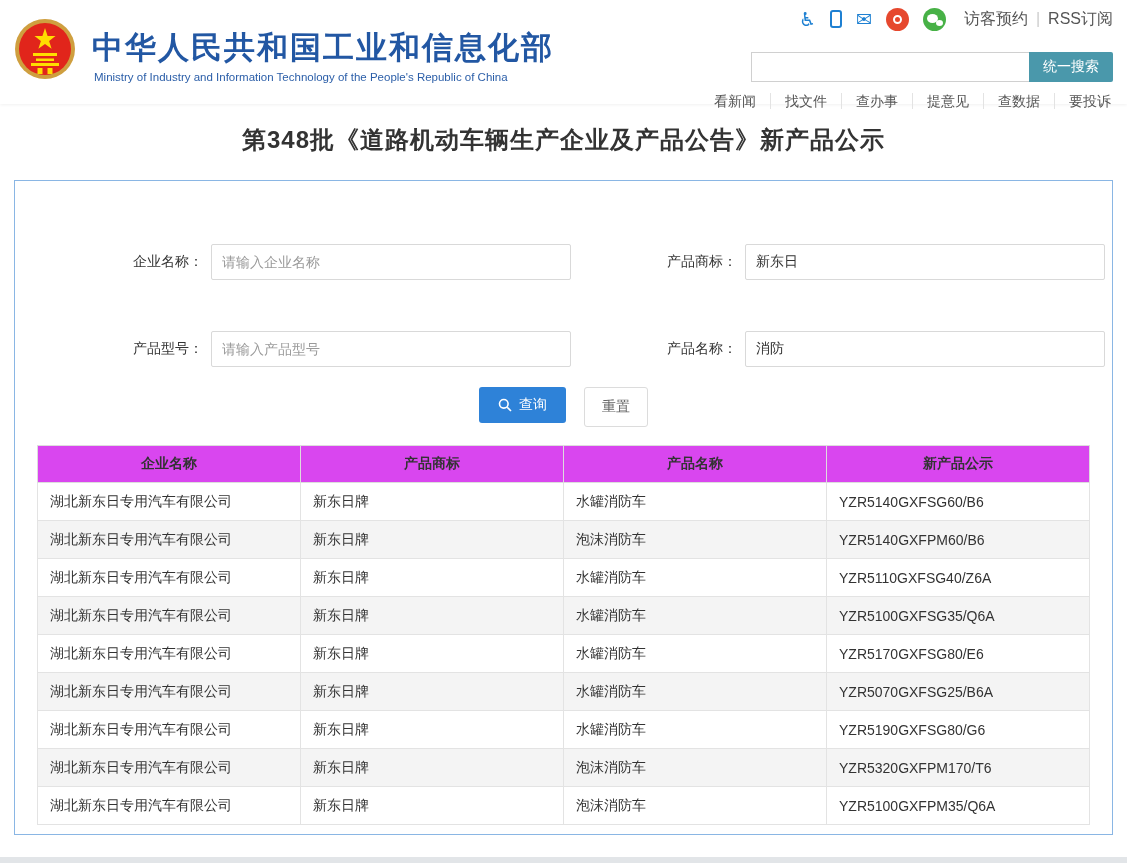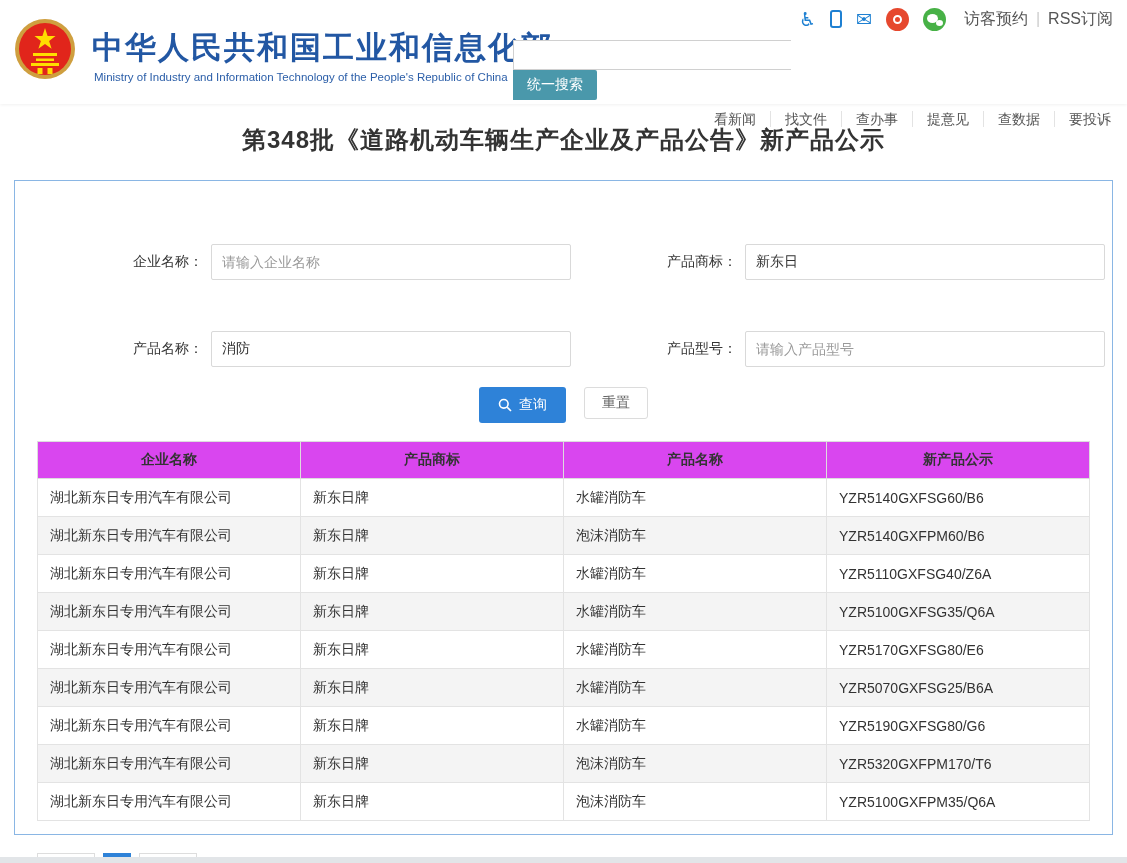--- a/index.html
+++ b/index.html
@@ -22,21 +22,21 @@
   .weibo { background:#e6482e; }
   .weibo-eye { width:9px; height:9px; border:2px solid #fff; border-radius:50%; display:block; }
   .wechat { background:#47b146; }
   .bubble { position:absolute; background:#fff; border-radius:50%; }
   .b1 { width:11px; height:9px; left:4px; top:6px; }
   .b2 { width:7px; height:6px; right:3px; bottom:5px; }
   .quick-links { font-size:16px; color:#555; display:flex; align-items:center; gap:8px; margin-left:4px; }
   .quick-links .lnk { cursor:pointer; }
   .qdiv { color:#ccc; }
 
-  .search-row { display:flex; justify-content:flex-end; margin-top:8px;flex-direction:column; }
+  .search-row { display:flex; justify-content:flex-end; margin-top:20px; }
   .search-input { width:278px; height:30px; border:1px solid #d0d0d0; border-right:none;
     padding:0 8px; font-size:13px; outline:none; }
   .search-btn { width:84px; height:30px; border:none; background:#4a98ab; color:#fff;
     font-size:14px; cursor:pointer; border-radius:0 2px 2px 0;
     font-family:"Liberation Sans","DejaVu Sans",sans-serif; }
 
   .nav-row { display:flex; justify-content:flex-end; align-items:center; margin-top:11px;
     font-size:14px; color:#555; }
   .nav-item { padding:0 14px; cursor:pointer; line-height:16px; }
   .nav-item + .nav-item { border-left:1px solid #e3e3e3; }
@@ -56,21 +56,21 @@
   .form-group + .form-group { margin-left:66px; }
   .form-label { width:100px; text-align:right; font-size:14px; color:#333; margin-right:8px; white-space:nowrap; }
   .text-input { width:360px; height:36px; border:1px solid #d9d9d9; border-radius:2px;
     padding:0 10px; font-size:14px; color:#333; outline:none; }
   .text-input::placeholder { color:#9a9a9a; }
 
   .btn-row { display:flex; justify-content:center; gap:18px; margin-top:20px; }
   .query-btn { display:flex; align-items:center; gap:7px; height:36px; padding:0 19px;
     background:#2e82d8; color:#fff; border:none; border-radius:3px; font-size:14px; cursor:pointer;
     font-family:"Liberation Sans","DejaVu Sans",sans-serif; }
-  .reset-btn { height:32px; padding:0 17px; background:#fff; border:1px solid #dcdcdc;
+  .reset-btn { height:40px; padding:0 17px; background:#fff; border:1px solid #dcdcdc;
     border-radius:3px; color:#666; font-size:14px; cursor:pointer;
     font-family:Liberation Sans, sans-serif; }
 
   
   .data-table { width:calc(100% - 44px); margin:18px 22px 0; border-collapse:collapse;
     font-size:14px; color:#333; table-layout:fixed; }
   .data-table th { background:#d946ef; height:37px; border:1px solid #dddddd; font-weight:bold;
     text-align:center; width:25%; }
   .data-table td { height:38px; border:1px solid #e3e3e3; padding:0 12px; text-align:left;
     overflow:hidden; white-space:nowrap; }
@@ -149,26 +149,26 @@
       <span class="form-label">企业名称：</span>
       <input class="text-input" placeholder="请输入企业名称" style="">
     </div>
     <div class="form-group">
       <span class="form-label">产品商标：</span>
       <input class="text-input" value="新东日" style="">
     </div>
   </div>
   <div class="form-row">
     <div class="form-group">
+      <span class="form-label">产品型号：</span>
+      <input class="text-input" placeholder="请输入产品型号" style="">
+    </div>
+    <div class="form-group">
       <span class="form-label">产品名称：</span>
       <input class="text-input" value="消防" style="">
-    </div>
-    <div class="form-group">
-      <span class="form-label">产品型号：</span>
-      <input class="text-input" placeholder="请输入产品型号" style="">
     </div>
   </div>
 
   <div class="btn-row">
     <button class="query-btn">
       <svg width="14" height="14" viewBox="0 0 14 14">
         <circle cx="5.8" cy="5.8" r="4.3" fill="none" stroke="#fff" stroke-width="1.6"></circle>
         <line x1="9.2" y1="9.2" x2="13" y2="13" stroke="#fff" stroke-width="1.6"></line>
       </svg>
       <span>查询</span>

